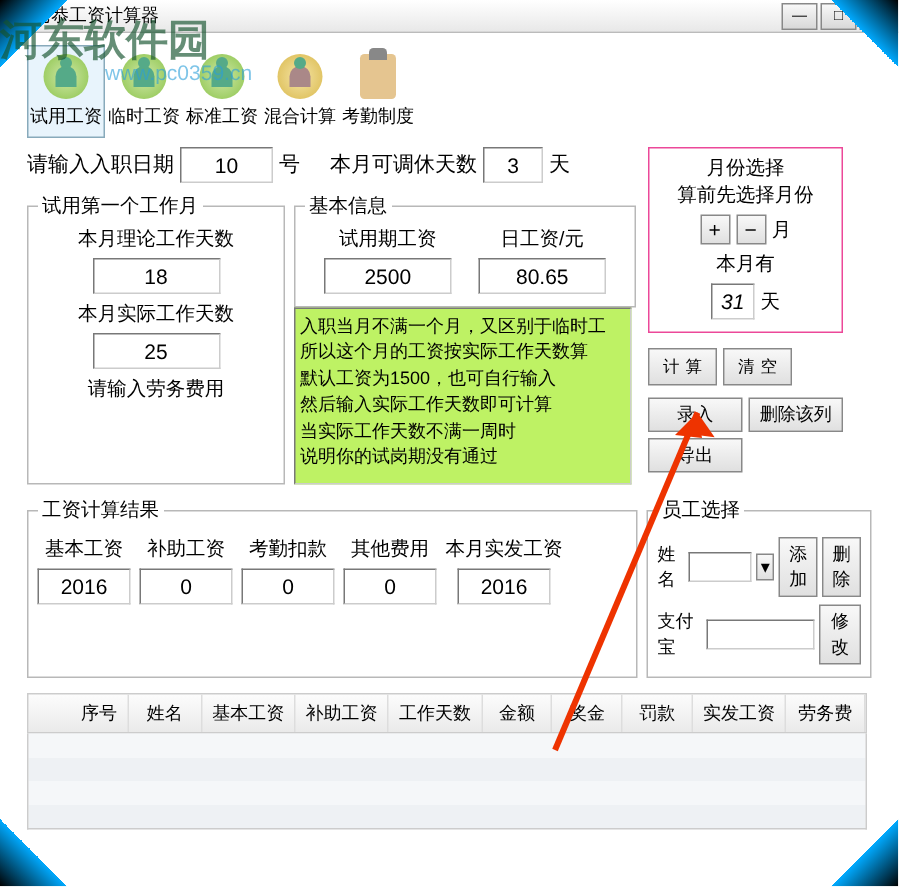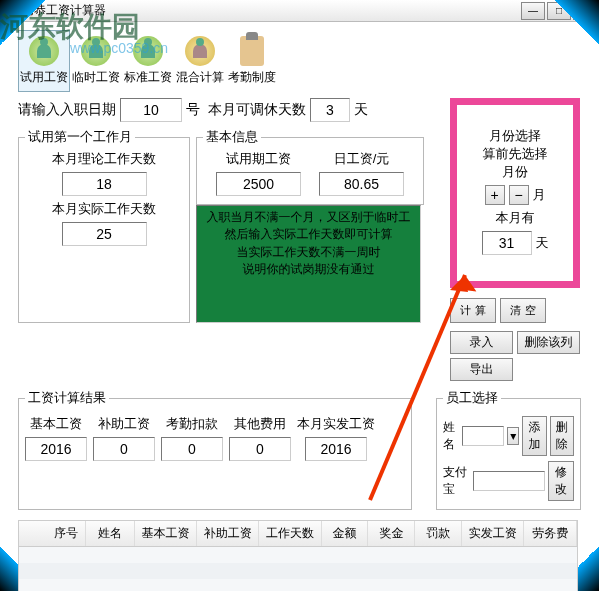--- a/index.html
+++ b/index.html
@@ -26,44 +26,44 @@
 .tool-btn { width: 52px; height: 62px; border: 1px solid transparent; display: flex; flex-direction: column; align-items: center; justify-content: center; font-size: 12px; cursor: pointer; gap: 3px; }
 .tool-btn.active { border: 1px solid #8ab; background: #e8f4fc; }
 .tool-icon { width: 30px; height: 30px; border-radius: 50%; display: flex; align-items: center; justify-content: center; }
 .tool-icon.green { background: radial-gradient(#cfe8a8, #8bc34a); }
 .tool-icon.yellow { background: radial-gradient(#f5e5a8, #d9b84a); }
 .tool-icon.clip { background: #e5c590; border-radius: 3px; width: 24px; height: 30px; position: relative; }
 .tool-icon.clip::before { content: ""; position: absolute; top: -4px; left: 6px; width: 12px; height: 8px; background: #888; border-radius: 3px 3px 0 0; }
 .person { width: 14px; height: 14px; border-radius: 50% 50% 0 0; background: #5a8; position: relative; }
 .person::before { content: ""; position: absolute; top: -6px; left: 3px; width: 8px; height: 8px; border-radius: 50%; background: #5a8; }
 
-.main-row { display: flex; gap: 24px; }
+.main-row { display: flex; gap: 6px; }
 .left-col { width: 408px; }
 .right-col { width: 130px; }
 
 .input-row { display: flex; align-items: center; font-size: 14px; margin-bottom: 6px; gap: 4px; }
 .inp { border: 1px inset #ccc; background: #fff; text-align: center; font-size: 14px; padding: 3px 2px; }
 .inp.w40 { width: 40px; }
 .inp.w60 { width: 62px; }
 .inp.w80 { width: 85px; }
 
 fieldset { border: 1px solid #b8b8b8; padding: 4px 6px 8px; font-size: 13px; }
 legend { font-size: 13px; padding: 0 3px; }
 
 .twocol { display: flex; gap: 6px; }
 .fcol { display: flex; flex-direction: column; align-items: center; gap: 4px; }
 .label-sm { font-size: 13px; text-align: center; }
 
-.info-box { border: 1px inset #ccc; background: #15803d; font-size: 12px; padding: 3px; height: 118px; width: 225px; overflow-y: scroll; line-height: 1.45; text-align: center; }
+.info-box { border: 1px inset #ccc; background: #bef264; font-size: 12px; padding: 3px; height: 118px; width: 225px; overflow-y: scroll; line-height: 1.45; }
 
 .btn { border: 1px solid #888; background: linear-gradient(#f8f8f8, #e0e0e0); font-size: 11px; padding: 3px 6px; cursor: pointer; }
 .btn.sm { font-size: 12px; padding: 2px 3px; }
 .btn.wide { width: 46px; text-align: center; letter-spacing: 4px; padding: 4px 0 4px 4px; }
 
-.month-box { border: 7px solid #ec4899; padding: 22px; font-size: 13px; text-align: center; }
+.month-box { border: 1px solid #ec4899; padding: 4px; font-size: 13px; text-align: center; }
 .pm-row { display: flex; justify-content: center; align-items: center; gap: 4px; margin: 4px 0; }
 .pm-btn { width: 20px; height: 20px; border: 1px solid #888; background: linear-gradient(#f8f8f8,#e0e0e0); cursor: pointer; font-size: 14px; display: flex; align-items: center; justify-content: center; }
 
 .result-row { display: flex; gap: 6px; margin-top: 4px; }
 .result-col { display: flex; flex-direction: column; align-items: center; gap: 4px; font-size: 13px; }
 
 .table-header { display: flex; background: linear-gradient(#fcfcfc,#eaeaea); border: 1px solid #ccc; font-size: 12px; margin-top: 10px; width: 560px; padding-left: 28px; }
 .th { padding: 4px 3px; border-right: 1px solid #ddd; text-align: center; }
 .table-body { height: 64px; border: 1px solid #ccc; border-top: none; background: repeating-linear-gradient(#f5f7f9, #f5f7f9 16px, #eef1f4 16px, #eef1f4 32px); width: 560px; }
 
@@ -130,73 +130,76 @@
     </div>
   </div>
 
   <div class="main-row">
     <div class="left-col">
 
       <div class="input-row">
         <span>请输入入职日期</span>
         <input class="inp w60" value="10" style="">
         <span>号</span>
-        <span style="margin-left:4px">本月可调休天数</span>
+        <span style="margin-left:16px">本月可调休天数</span>
         <input class="inp w40" value="3" style="">
         <span>天</span>
       </div>
 
       <div class="twocol">
         <fieldset style="width:172px">
           <legend>试用第一个工作月</legend>
           <div class="fcol">
             <div class="label-sm">本月理论工作天数</div>
             <input class="inp w80" value="18" style="">
             <div class="label-sm">本月实际工作天数</div>
             <input class="inp w80" value="25" style="">
+            <div class="label-sm">请输入劳务费用</div>
           </div>
         </fieldset>
 
         <div style="width:228px">
           <fieldset>
             <legend>基本信息</legend>
             <div style="display:flex;gap:18px;justify-content:center">
               <div class="fcol">
                 <div class="label-sm">试用期工资</div>
                 <input class="inp w80" value="2500" style="">
               </div>
               <div class="fcol">
                 <div class="label-sm">日工资/元</div>
                 <input class="inp w80" value="80.65" style="">
               </div>
             </div>
           </fieldset>
           <div class="info-box" id="info-box">
               <div>入职当月不满一个月，又区别于临时工</div>
+              <div>所以这个月的工资按实际工作天数算</div>
+              <div>默认工资为1500，也可自行输入</div>
               <div>然后输入实际工作天数即可计算</div>
               <div>当实际工作天数不满一周时</div>
               <div>说明你的试岗期没有通过</div>
             </div>
         </div>
       </div>
 
     </div>
 
     <div class="right-col">
       <div class="month-box">
         <div>月份选择</div>
         <div>算前先选择月份</div>
         <div class="pm-row">
           <div class="pm-btn">+</div>
           <div class="pm-btn">−</div>
           <span>月</span>
         </div>
         <div>本月有</div>
         <div class="pm-row">
-          <input class="inp" style="width: 50px;" value="31">
+          <input class="inp" style="width: 29px; font-style: italic;" value="31">
           <span>天</span>
         </div>
       </div>
 
       <div style="display:flex;gap:4px;margin-top:10px">
         <button class="btn wide">计算</button>
         <button class="btn wide">清空</button>
       </div>
 
       <div class="btn-grid">

